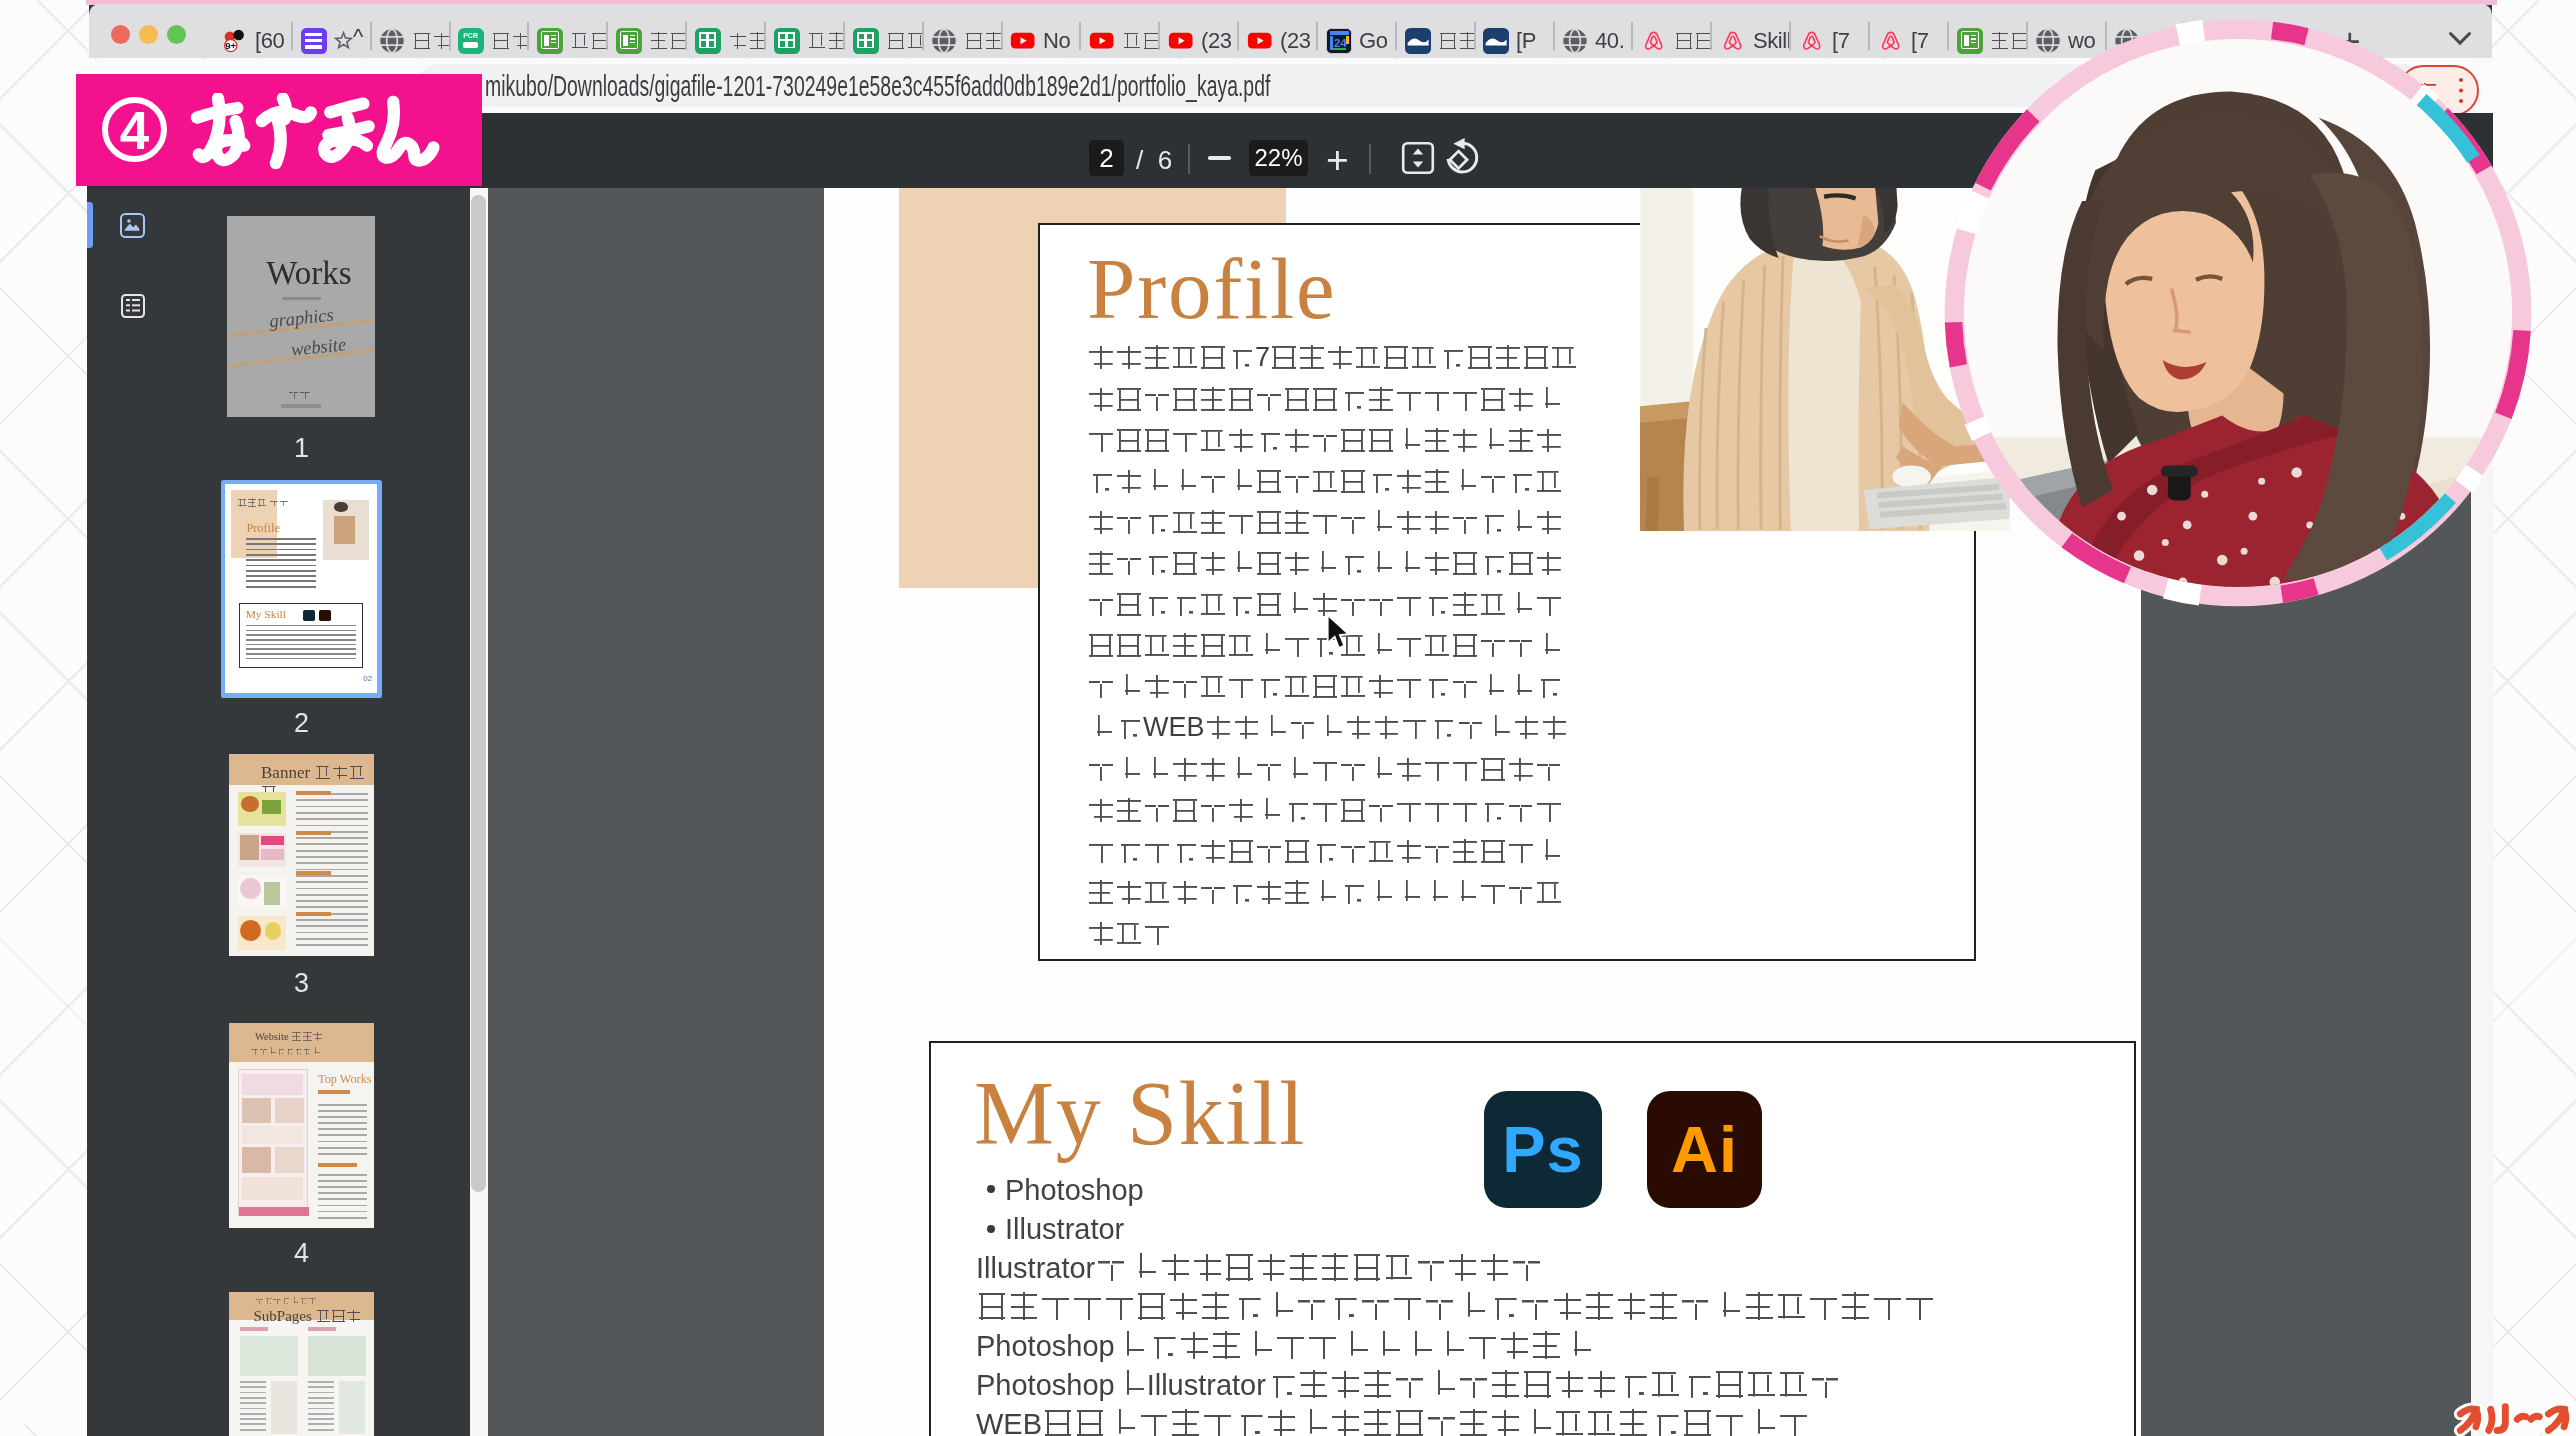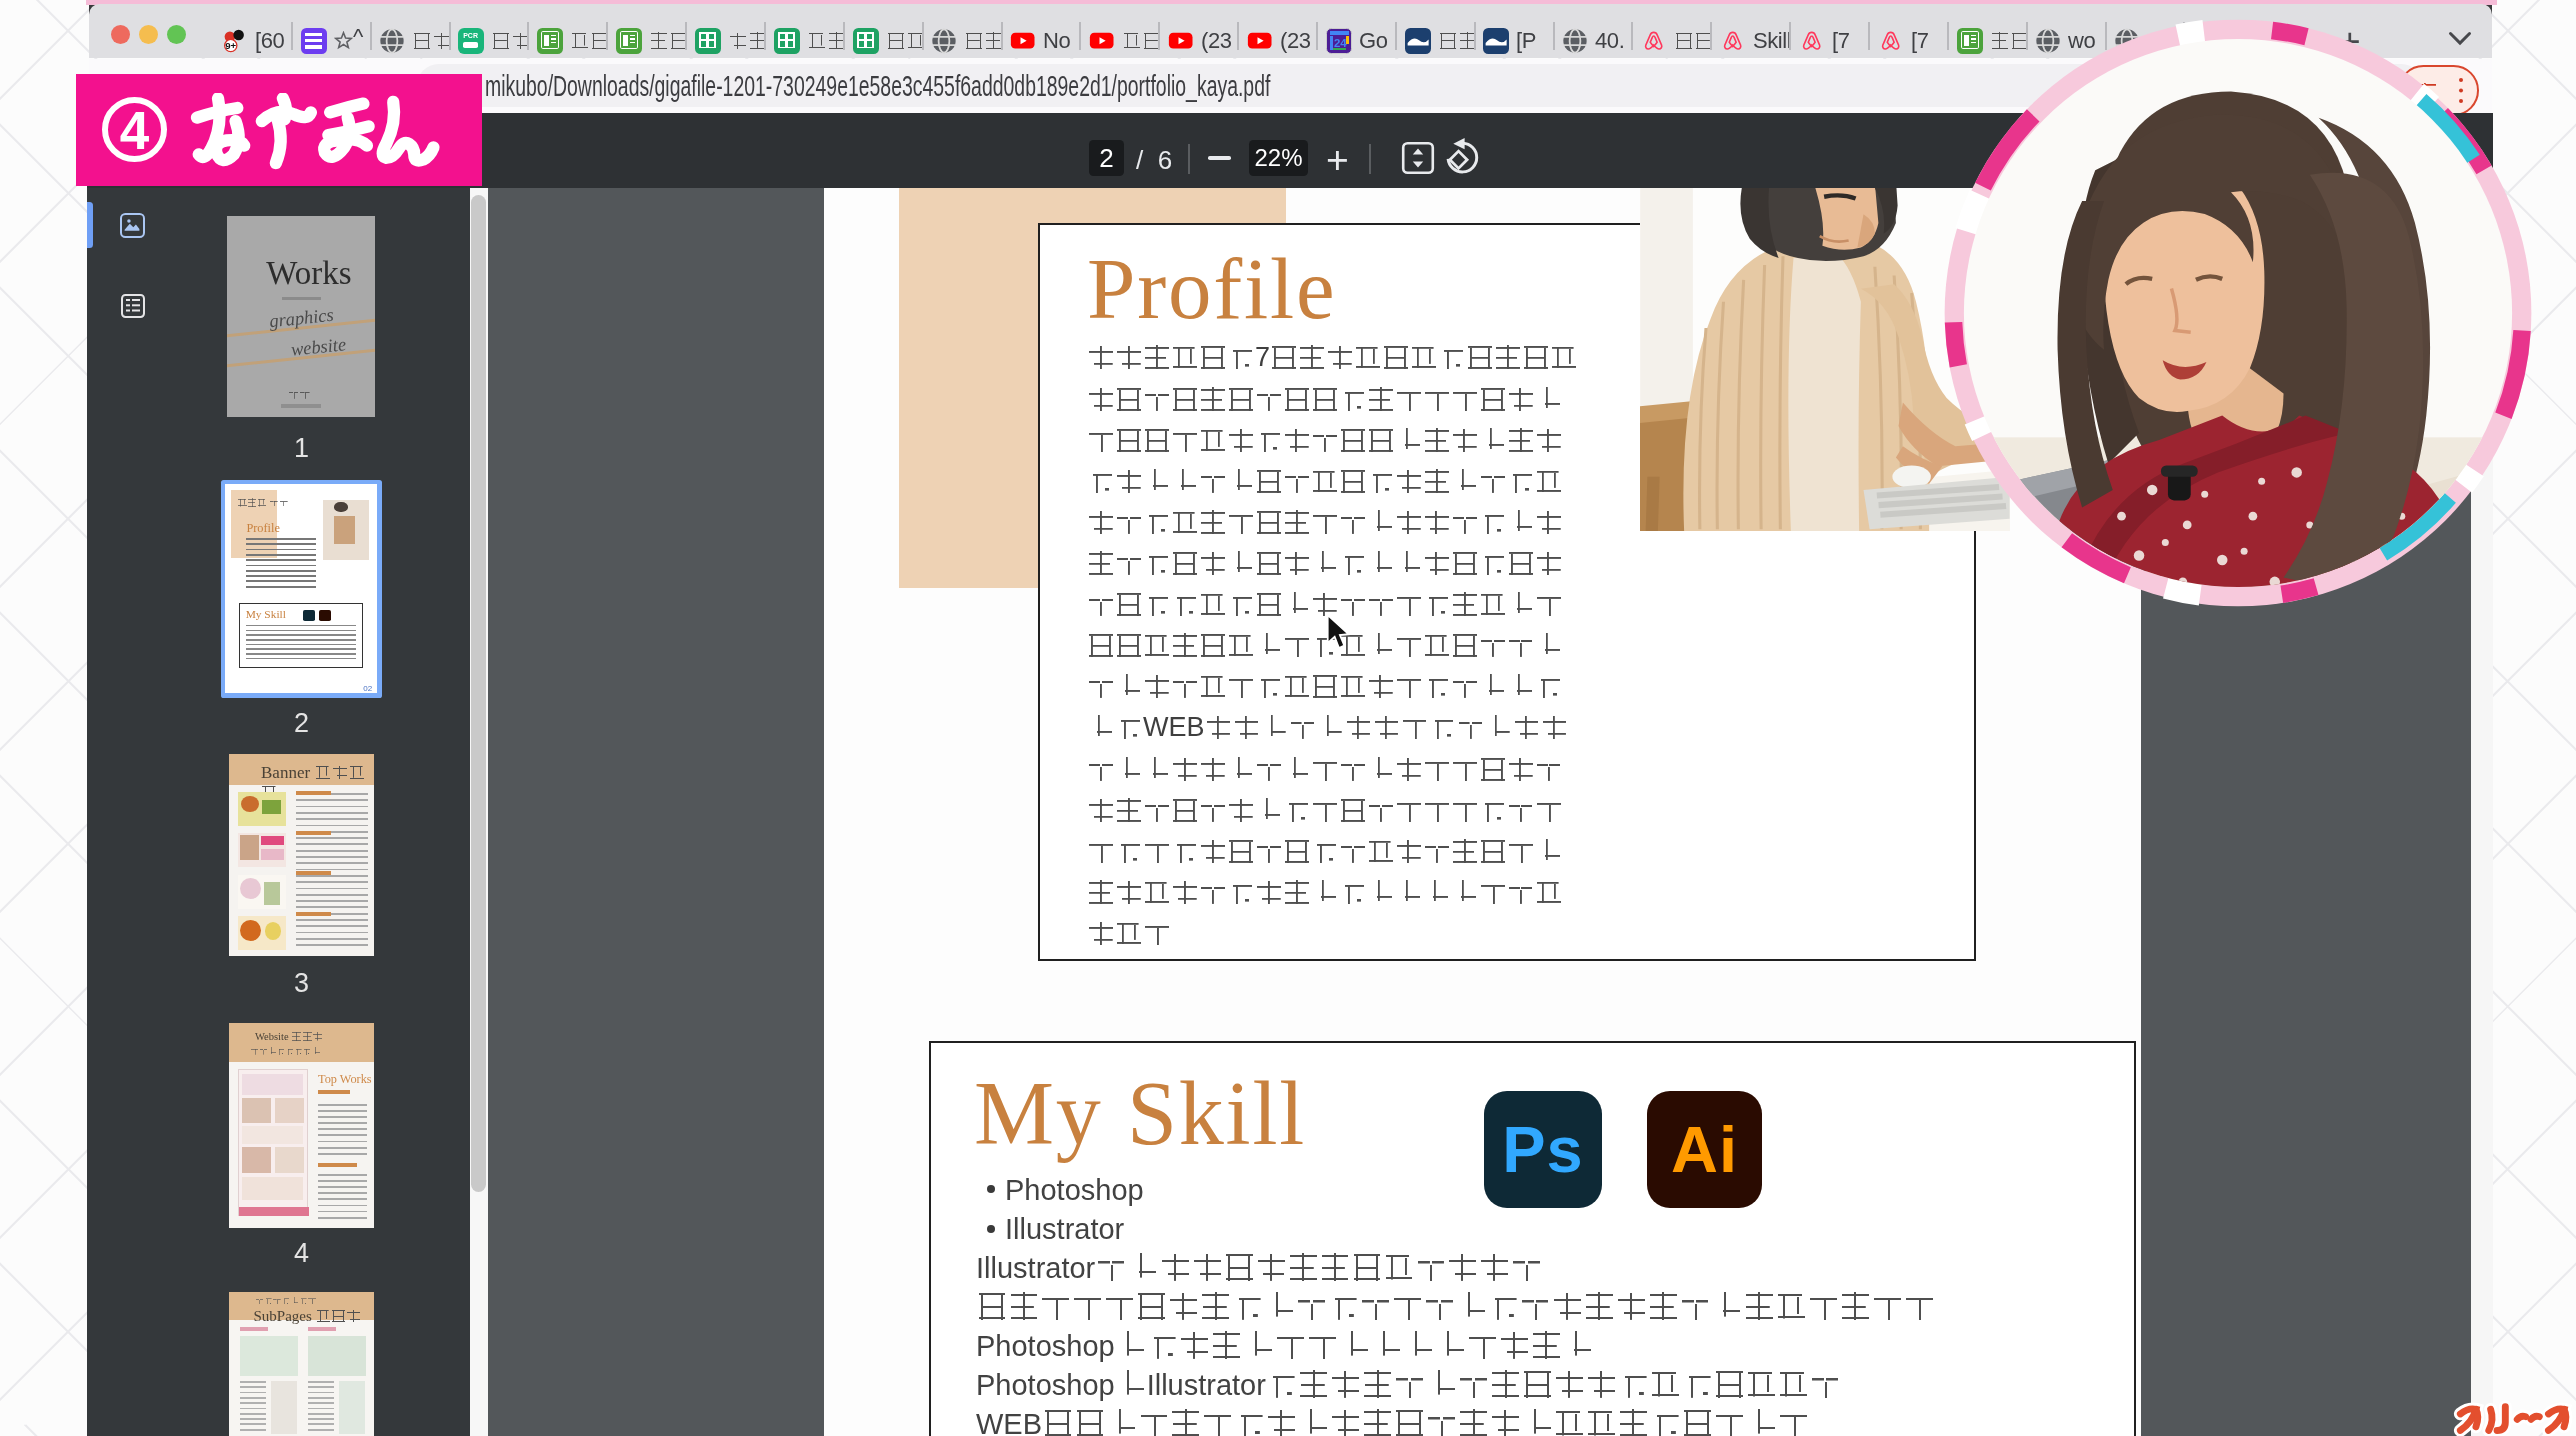--- a/index.html
+++ b/index.html
@@ -188,21 +188,21 @@
 <div class="tsep" style="left:1237px"></div>
 <div class="tab" style="left:1247px">
     <div class="fav" style="background:none"><svg width="25.4" height="25.4" viewBox="0 0 29 29">
         <rect x="1" y="5.5" width="27" height="18" rx="5" fill="#f00"></rect>
         <path d="M12 10.5v8l7-4z" fill="#fff"></path>
       </svg></div>
     <span class="tabt">(23</span>
   </div>
 <div class="tsep" style="left:1316px"></div>
 <div class="tab" style="left:1326px">
-    <div class="fav" style="background:#4c1d95;border:0.9px solid #ccc">
+    <div class="fav" style="background:#0f172a;border:0.9px solid #ccc">
       <div style="position:absolute;left:2.6px;top:2.6px;width:19px;height:4.4px;background:#4285f4"></div>
       <div style="position:absolute;left:2.6px;top:7px;width:3.5px;height:14px;background:#4285f4"></div>
       <div style="position:absolute;left:19px;top:7px;width:2.6px;height:8.8px;background:#fbbc05"></div>
       <div style="position:absolute;left:6.1px;top:19px;width:13px;height:2.6px;background:#34a853"></div>
       <div style="position:absolute;left:7px;top:8px;font-size:11.4px;color:#4285f4;font-weight:bold">24</div>
     </div>
     <span class="tabt">Go</span>
   </div>
 <div class="tsep" style="left:1395px"></div>
 <div class="tab" style="left:1405px">
@@ -345,21 +345,21 @@
 <div style="position:absolute;left:109px;top:17.5px;width:14px;height:10.5px;background:#4a3f38;border-radius:45%"></div>
 <div style="position:absolute;left:109px;top:32px;width:21px;height:28px;background:#caa27c"></div>
 <div style="position:absolute;left:21px;top:37px;font-family:'Liberation Serif',serif;font-size:12.3px;color:#c8813f">Profile</div>
 <div style="position:absolute;left:21px;top:54px;width:70px;height:51px;background:repeating-linear-gradient(#777 0,#777 1.8px,transparent 1.8px,transparent 5.3px)"></div>
 <div style="position:absolute;left:14px;top:119px;width:124px;height:65px;border:1.3px solid #333">
 <div style="position:absolute;left:5.3px;top:3.5px;font-family:'Liberation Serif',serif;font-size:11.4px;color:#c8813f">My Skill</div>
 <div style="position:absolute;left:63px;top:5.3px;width:11.4px;height:11.4px;background:#0e2936;border-radius:1.8px"></div>
 <div style="position:absolute;left:79px;top:5.3px;width:11.4px;height:11.4px;background:#2a0b01;border-radius:1.8px"></div>
 <div style="position:absolute;left:5.3px;top:21px;width:110px;height:37px;background:repeating-linear-gradient(#888 0,#888 1.4px,transparent 1.4px,transparent 4.7px)"></div>
 </div>
-<div style="position:absolute;right:5.3px;bottom:0;font-size:8px;color:#4a72c4">02</div>
+<div style="position:absolute;right:5.3px;bottom:10px;font-size:8px;color:#4a72c4">02</div>
 </div>
   </div>
 <div class="tlabel" style="left:275px;top:708px">2</div>
 <div class="thumb" style="left:229px;top:754px;width:145px;height:202px;background:#f5f3f0">
 <div style="position:absolute;left:0;top:0;width:145px;height:31px;background:#ddb88e"></div>
 <div style="position:absolute;left:32px;top:8.8px;font-size:17px;color:#4a4236"><span style="font-family:'Liberation Serif',serif">Banner</span> <i class="j jd"></i><i class="j jc"></i><i class="j jd"></i><i class="j jd"></i></div>
 <div style="position:absolute;left:8.8px;top:38px;width:48px;height:34px;background:#e7e29b"></div>
 <div style="position:absolute;left:12.3px;top:42px;width:17.5px;height:16px;background:#c96c2e;border-radius:50%"></div>
 <div style="position:absolute;left:33px;top:46px;width:19px;height:14px;background:#7da33c"></div>
 <div style="position:absolute;left:8.8px;top:79px;width:48px;height:34px;background:#f3e6e2"></div>

